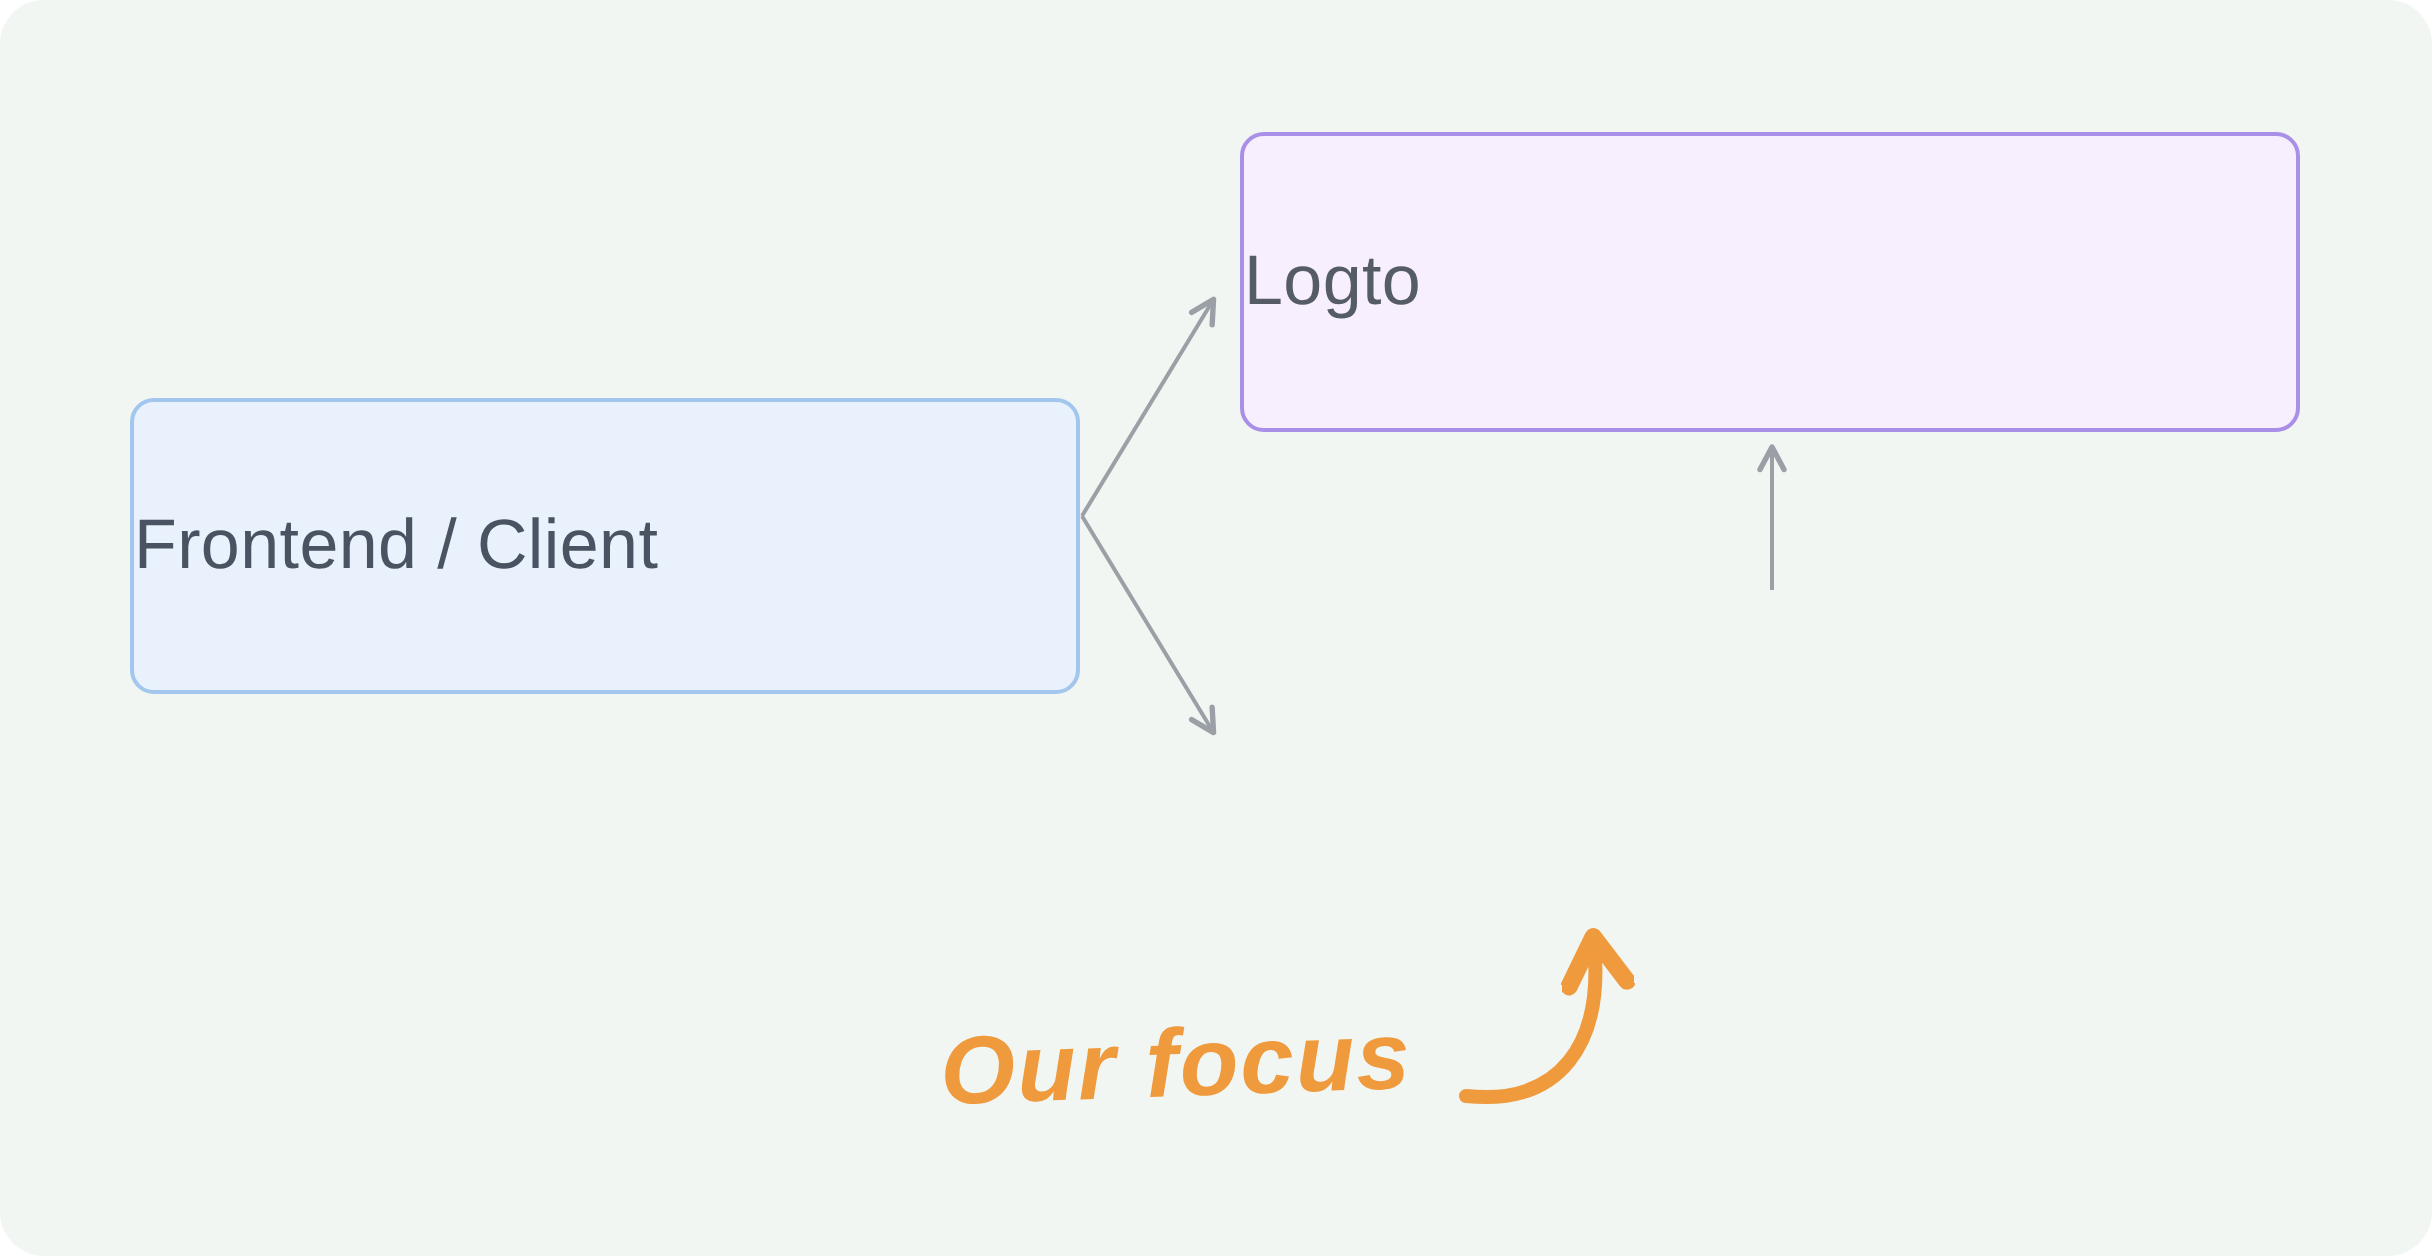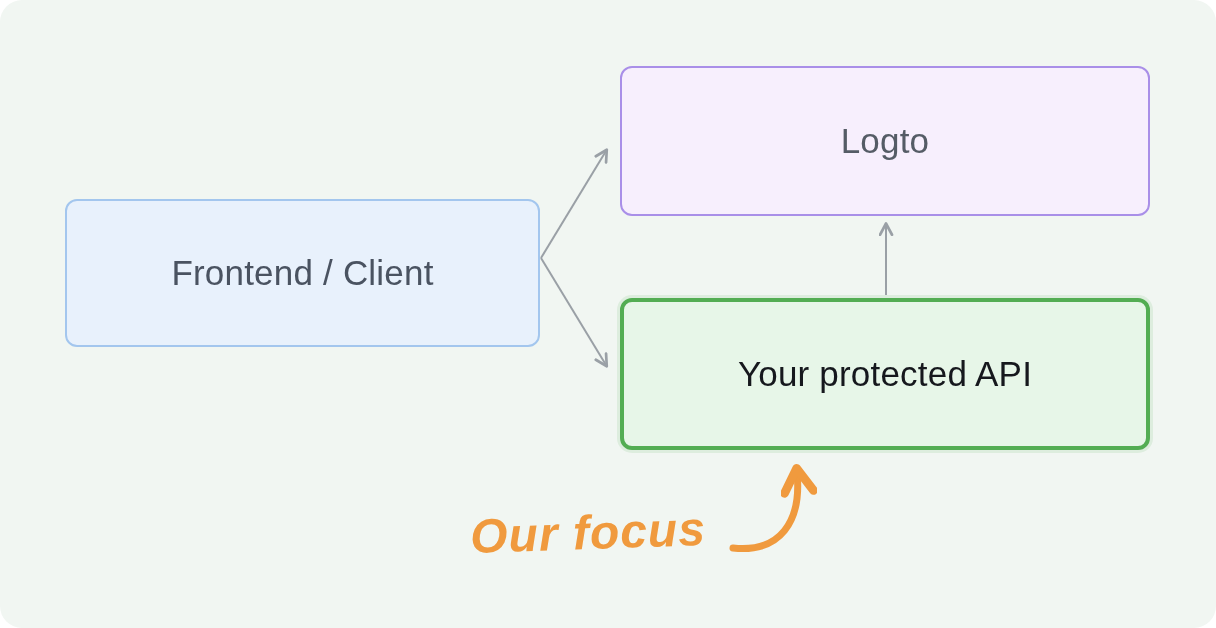--- a/index.html
+++ b/index.html
@@ -20,21 +20,21 @@
     position: absolute;
     inset: 0;
     width: 100%;
     height: 100%;
     pointer-events: none;
   }
   .node {
     position: absolute;
     display: flex;
     align-items: center;
-    justify-content: center;
+    justify-content: flex-start;
     border-radius: 12px;
     box-sizing: border-box;
     font-size: 35px;
     letter-spacing: 0.2px;
   }
   .node-frontend {
     left: 65px;
     top: 183px;
     width: 475px;
     height: 148px;
@@ -101,19 +101,16 @@
   </svg>
 
   <div class="node node-frontend">
     <span>Frontend / Client</span>
   </div>
 
   <div class="node node-logto">
     <span>Logto</span>
   </div>
 
-  <div class="node node-api">
-    <span>Your protected API</span>
-  </div>
 
   <div class="focus-annotation">Our focus</div>
 
 </div>
 
 </body></html>

